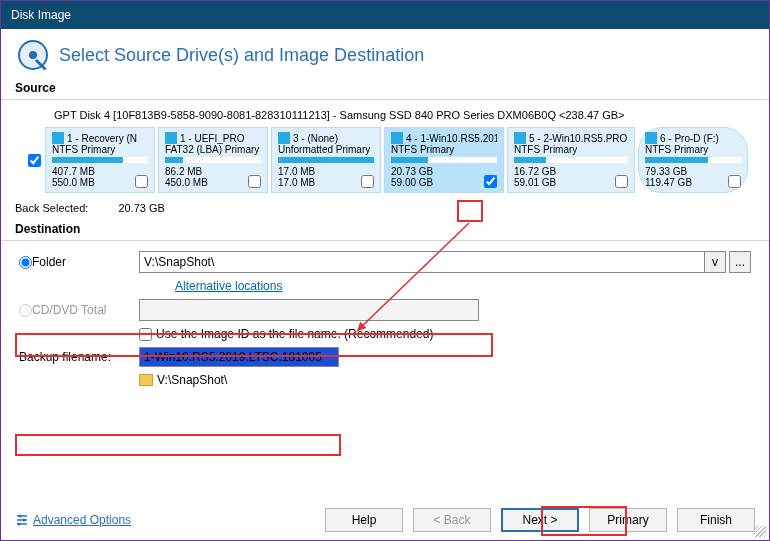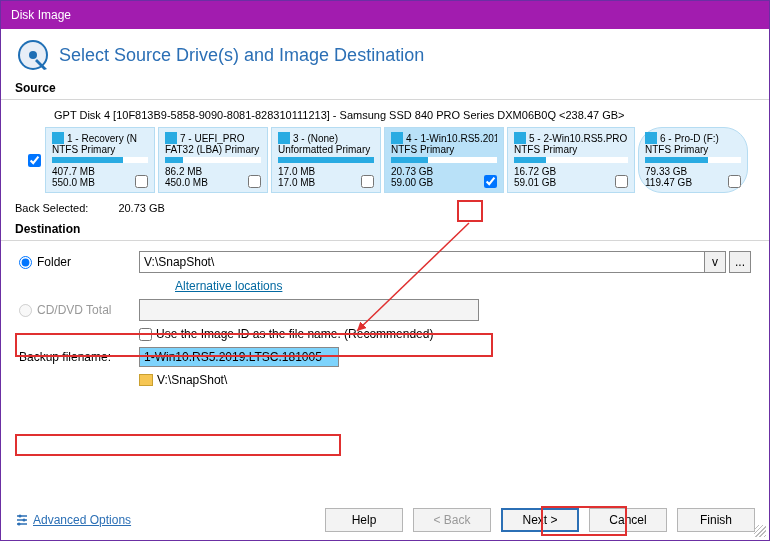--- a/index.html
+++ b/index.html
@@ -1,18 +1,18 @@
 <!DOCTYPE html>
 <html><head>
 <meta charset="utf-8">
 <style>
   * { box-sizing: border-box; margin: 0; padding: 0; font-family: "Segoe UI", Tahoma, sans-serif; }
   body { width: 770px; height: 541px; background: #fff; border: 1px solid #6b2fa3; overflow: hidden; position: relative; }
 
-  .titlebar { background: #a21caf; color: #fff; height: 28px; display: flex; align-items: center; padding: 0 10px; font-size: 12px; }
+  .titlebar { background: #0c4a6e; color: #fff; height: 28px; display: flex; align-items: center; padding: 0 10px; font-size: 12px; }
 
   .header-row { display: flex; align-items: center; padding: 8px 14px 6px 14px; gap: 8px; }
   .hdr-icon { width: 36px; height: 36px; flex-shrink:0; }
   .hdr-title { color: #2b6fb5; font-size: 18px; }
 
   .section-lbl { font-size: 12px; font-weight: bold; padding: 2px 14px; }
   .divider { height: 1px; background: #d6d6d6; margin: 2px 0 6px 0; }
 
   .source-box { margin: 0 18px 0 22px; border: 1px solid transparent; }
   .disk-title { font-size: 11px; padding: 2px 30px 6px 30px; }
@@ -29,29 +29,29 @@
   .bar { height:6px; background:#fff; margin:2px 0 3px 0; position:relative; }
   .bar-fill { height:100%; background:#29abe2; }
   .part-bot { display:flex; justify-content:space-between; align-items:flex-end; }
   .sizes { font-size:10px; line-height:1.1; }
   .part-chk { }
 
   .total-row { font-size:11px; padding: 8px 14px 6px 14px; display:flex; gap:30px; }
 
   .dest-area { padding: 4px 18px; font-size:12px; }
   .dest-grid { display:grid; grid-template-columns: 120px 1fr; row-gap:6px; align-items:center; }
-  .radio-lbl { display:flex; align-items:center; gap:5px; font-size:12px; }
+  .radio-lbl { display:flex; align-items:center; font-size:12px; }
   .folder-row { display:flex; align-items:center; gap:3px; }
   .folder-input { flex:1; display:flex; }
   .dd { flex:1; height:22px; border:1px solid #888; font-size:12px; padding:2px 4px; background:#fff; }
   .dots { width:22px; height:22px; border:1px solid #888; background:#f0f0f0; font-size:12px; }
   .alt-link { color:#0369a1; text-decoration:underline; font-size:12px; cursor:pointer; margin-left:36px; }
   .disabled { color:#999; }
   .cb-row { display:flex; align-items:center; gap:4px; font-size:12px; }
-  .text-input { height:20px; border:1px solid #888; font-size:12px; padding:1px 4px; background:#7dd3fc; }
+  .text-input { height:20px; border:1px solid #888; font-size:12px; padding:1px 4px; background:#1d4ed8; }
   .folder-icon { width:14px; height:12px; background:#f6c653; display:inline-block; border:1px solid #caa030; }
 
   .footer { position:absolute; left:0; right:0; bottom:0; height:40px; display:flex; align-items:center; padding:0 14px; gap:10px; }
   .adv { color:#2b6fb5; text-decoration:underline; font-size:12px; display:flex; align-items:flex-end; gap:4px; cursor:pointer; }
   .spacer { flex:1; }
   .btn { width:78px; height:24px; font-size:12px; background:#f3f3f3; border:1px solid #b5b5b5; }
   .btn.primary { border:2px solid #2b6fb5; }
   .btn:disabled { color:#999; }
 
   .red-box { border:2px solid #e03030; position:absolute; pointer-events:none; }
@@ -97,21 +97,21 @@
             <div class="bar-fill" style="width:74%"></div>
           </div>
           <div class="part-bot">
             <div class="sizes">407.7 MB<br>550.0 MB</div>
             <input type="checkbox" class="part-chk" style="">
           </div>
         </div>
         <div class="part" style="width: 110px;">
           <div class="part-top">
             <span class="winflag"></span>
-            <span>7 - UEFI_PRO</span>
+            <span>1 - UEFI_PRO</span>
           </div>
           <div class="part-line2">FAT32 (LBA) Primary</div>
           <div class="bar">
             <div class="bar-fill" style="width:19%"></div>
           </div>
           <div class="part-bot">
             <div class="sizes">86.2 MB<br>450.0 MB</div>
             <input type="checkbox" class="part-chk" style="">
           </div>
         </div>
@@ -230,21 +230,21 @@
       <circle cx="5" cy="3" r="1.5" fill="#2b6fb5"></circle>
         <circle cx="9" cy="7" r="1.5" fill="#2b6fb5"></circle>
         <circle cx="4" cy="11" r="1.5" fill="#2b6fb5"></circle>
     </svg>
     <span>Advanced Options</span>
   </span>
   <div class="spacer"></div>
   <button class="btn">Help</button>
   <button class="btn" disabled="">&lt; Back</button>
   <button class="btn primary">Next &gt;</button>
-  <button class="btn">Cancel</button>
+  <button class="btn">Primary</button>
   <button class="btn">Finish</button>
 </div>
 
 <div class="drag-corner"></div>
 
 <div class="red-box" style="left:456px; top:199px; width:26px; height:22px;"></div>
 <div class="red-box" style="left:14px; top:332px; width:478px; height:24px;"></div>
 <div class="red-box" style="left:14px; top:433px; width:326px; height:22px;"></div>
 <div class="red-box" style="left:540px; top:505px; width:86px; height:30px;"></div>
 <svg class="arrow" style="left:350px; top:218px; width:130px; height:120px;">

